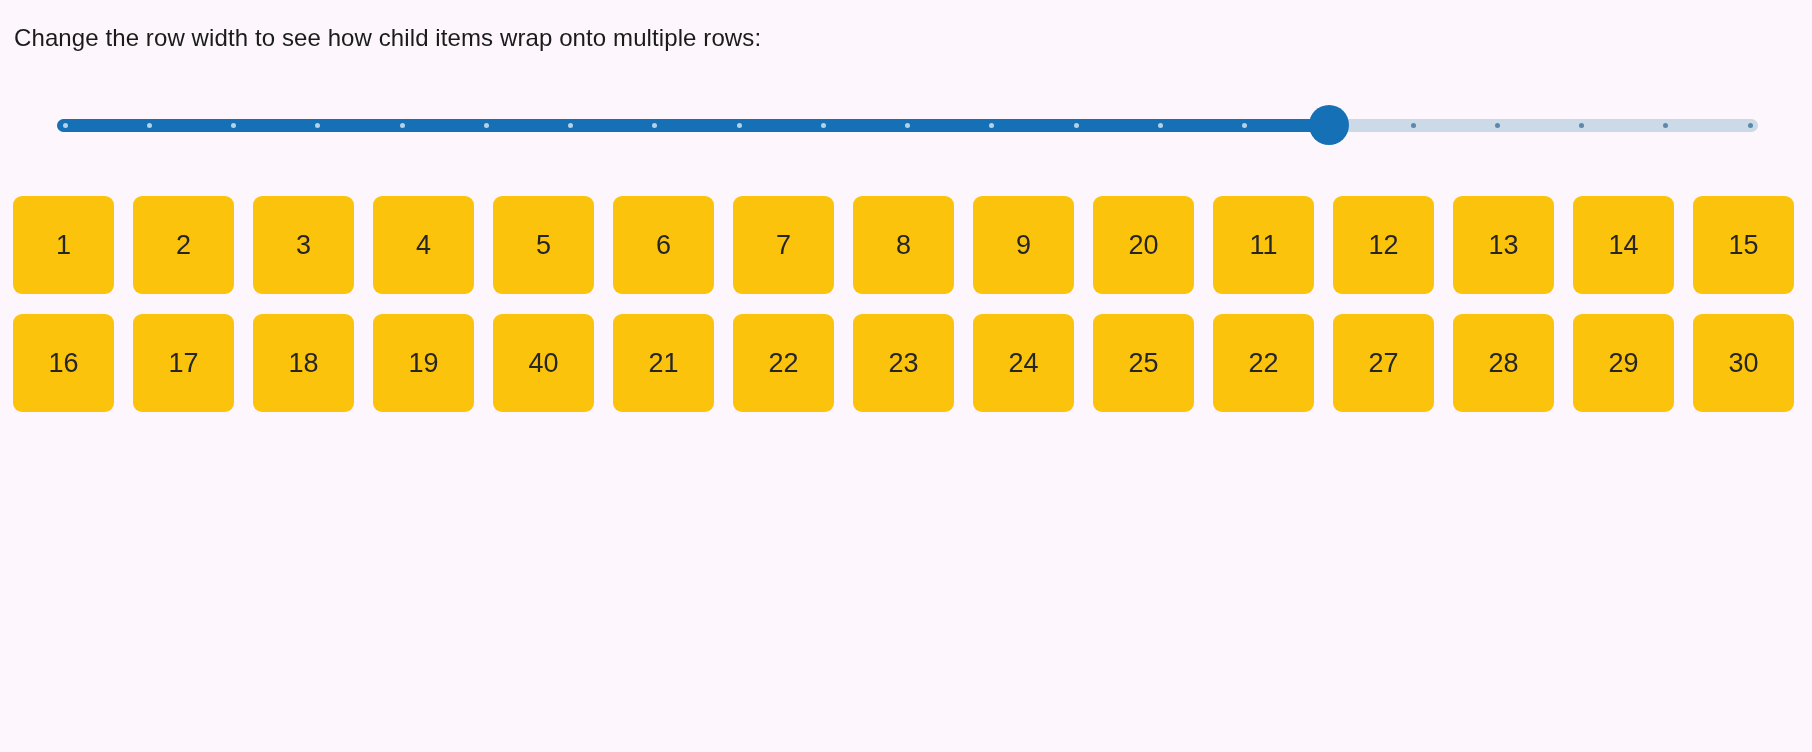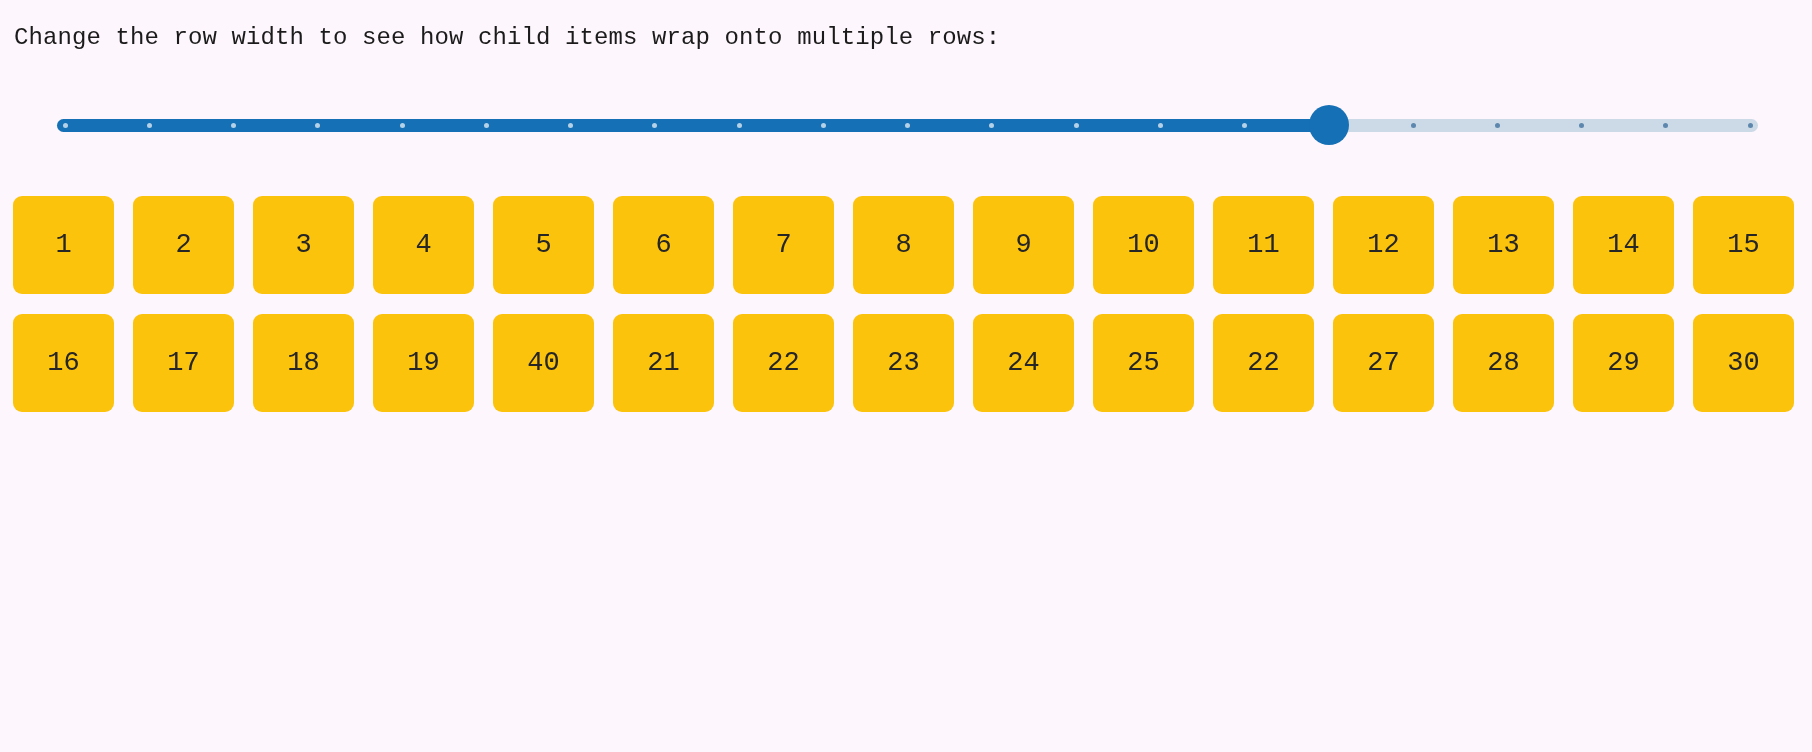--- a/index.html
+++ b/index.html
@@ -1,15 +1,15 @@
 <!DOCTYPE html>
 <html><head>
 <meta charset="utf-8">
 <style>
-  * { margin: 0; padding: 0; box-sizing: border-box; font-family: Liberation Mono, monospace; }
+  * { margin: 0; padding: 0; box-sizing: border-box; }
   html, body { width: 1812px; height: 752px; overflow: hidden; }
   body {
     background: #fdf6fc;
     font-family: "Liberation Sans", sans-serif;
     position: relative;
   }
   .heading {
     position: absolute;
     left: 14px;
     top: 24px;
@@ -121,21 +121,21 @@
 <div class="wrap-grid" id="wrap-grid">
     <div class="grid-item">1</div>
     <div class="grid-item">2</div>
     <div class="grid-item">3</div>
     <div class="grid-item">4</div>
     <div class="grid-item">5</div>
     <div class="grid-item">6</div>
     <div class="grid-item">7</div>
     <div class="grid-item">8</div>
     <div class="grid-item">9</div>
-    <div class="grid-item">10</div>
+    <div class="grid-item">20</div>
     <div class="grid-item">11</div>
     <div class="grid-item">12</div>
     <div class="grid-item">13</div>
     <div class="grid-item">14</div>
     <div class="grid-item">15</div>
     <div class="grid-item">16</div>
     <div class="grid-item">17</div>
     <div class="grid-item">18</div>
     <div class="grid-item">19</div>
     <div class="grid-item">40</div>

